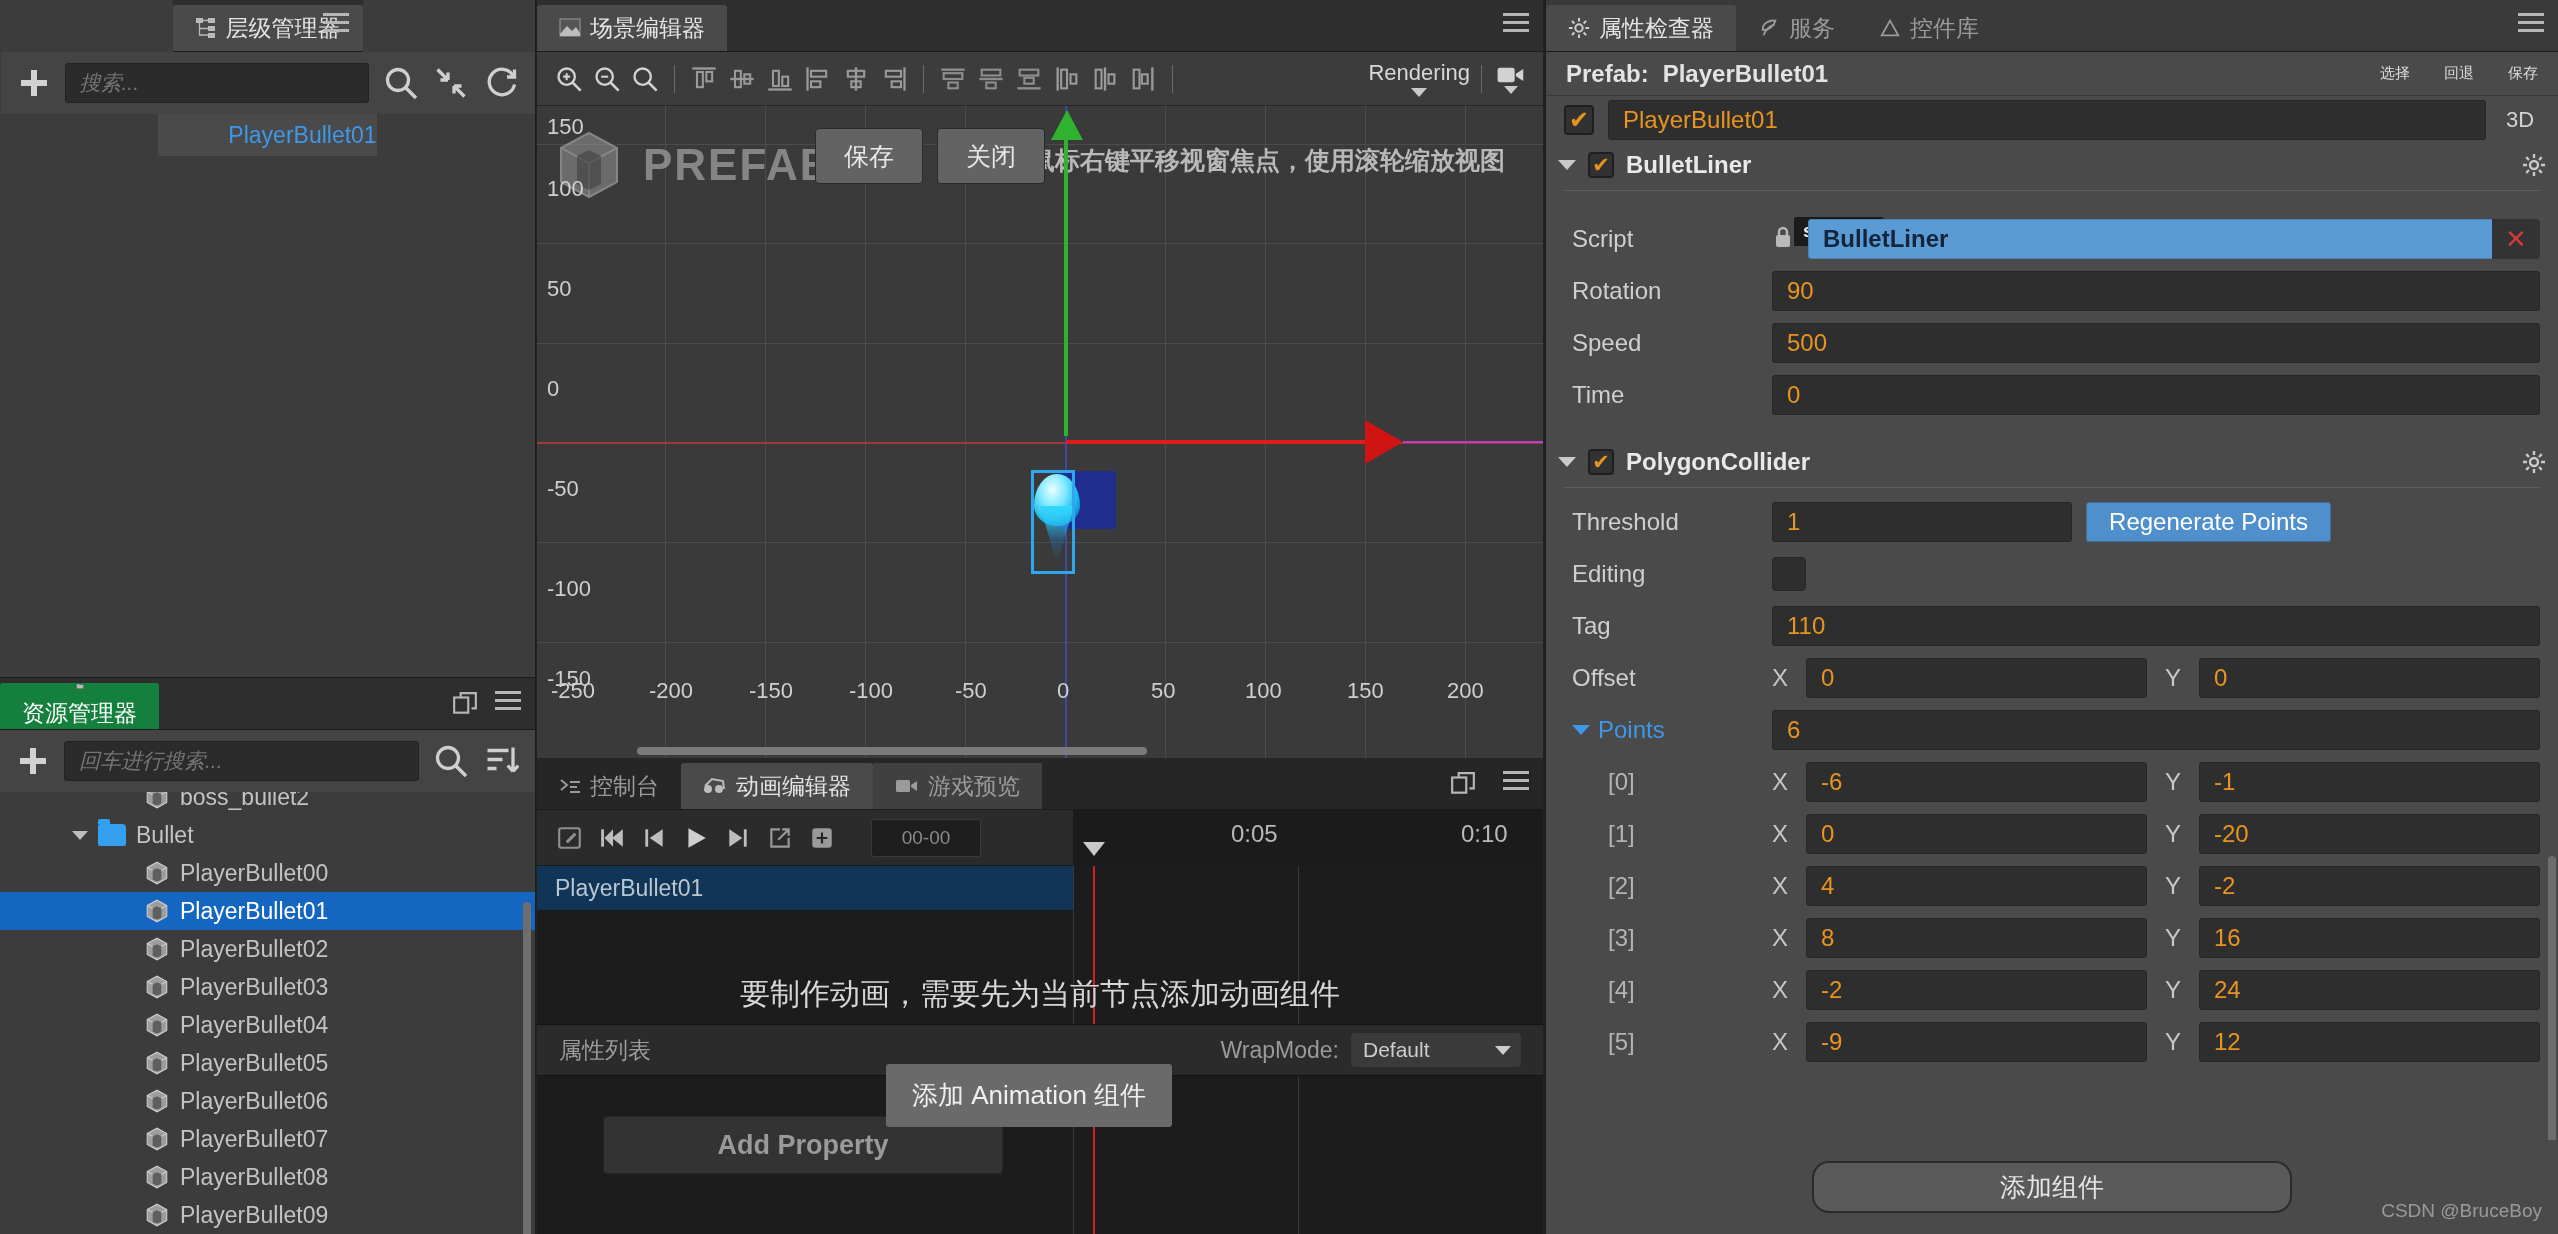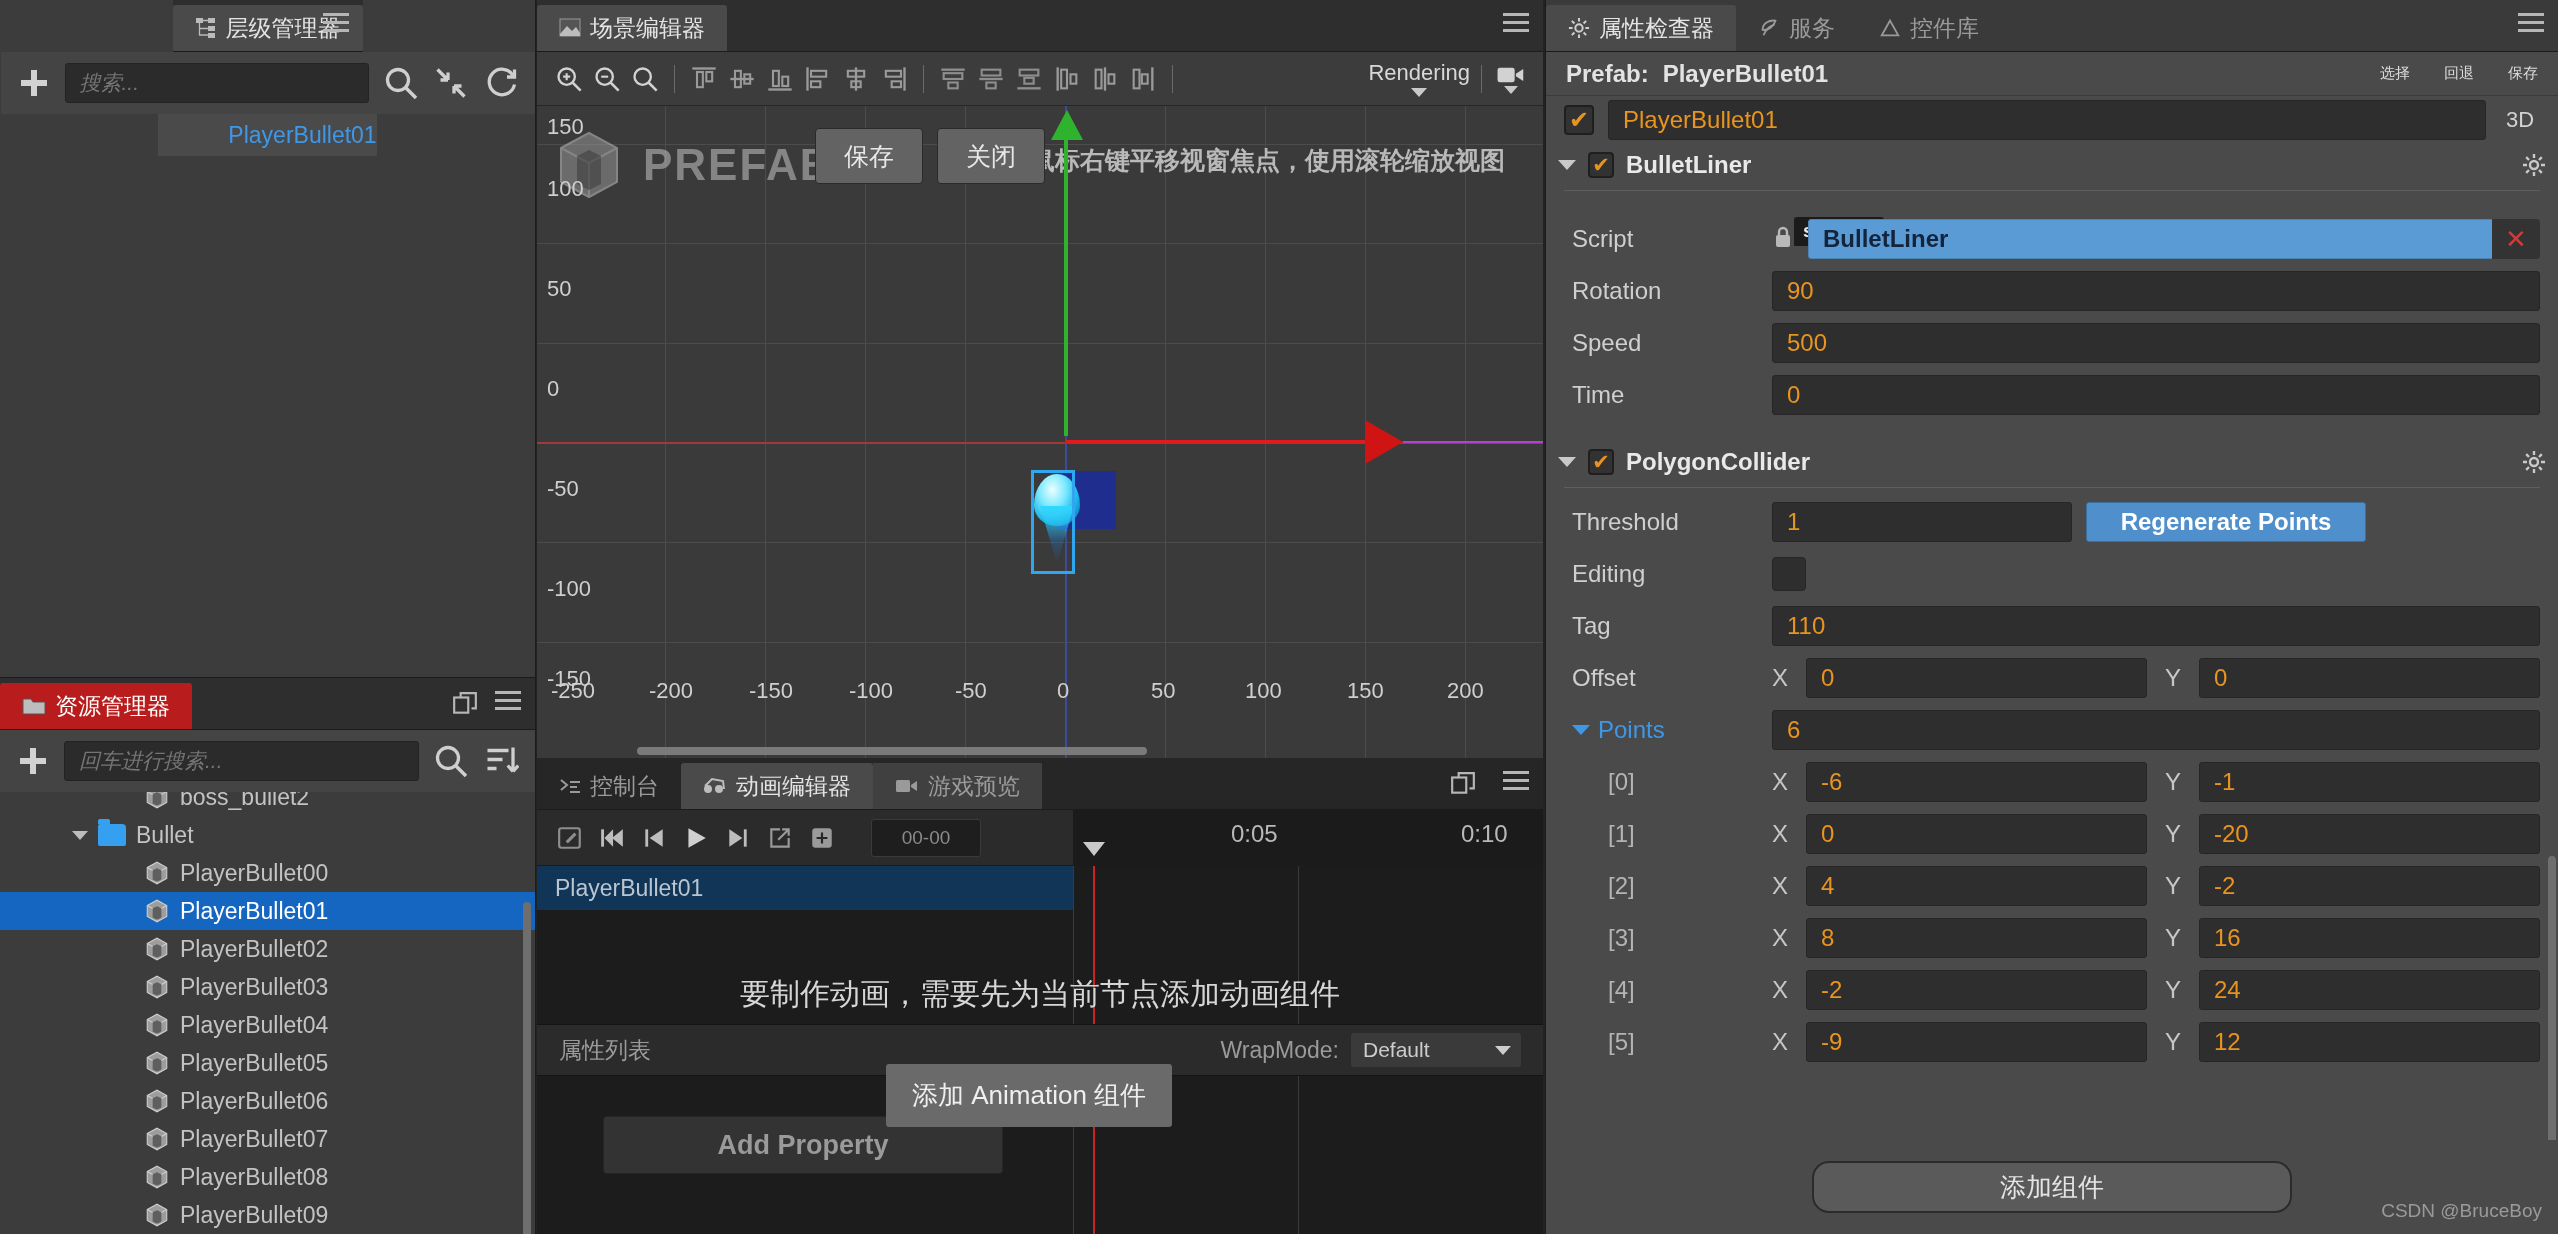--- a/index.html
+++ b/index.html
@@ -6,21 +6,21 @@
   html,body{ width:2558px; height:1234px; overflow:hidden; background:#2b2b2b;
     font-family:"Liberation Sans","DejaVu Sans",sans-serif; color:#ccc; }
   .app{ position:relative; width:2558px; height:1234px; background:#222; }
 
   
   .tabstrip{ height:52px; background:#2e2e2e; display:flex; align-items:flex-end;
      border-bottom:1px solid #1c1c1c; position:relative; }
   .tab{ height:46px; display:flex; align-items:center; gap:9px; padding:0 22px;
      font-size:23px; color:#9a9a9a; background:#2e2e2e; }
   .tab.active{ background:#4a4a4a; color:#e4e4e4; border-top-left-radius:3px; border-top-right-radius:3px; }
-  .tab.active.blue{ background:#b91c1c; color:#fff; }
+  .tab.active.blue{ background:#15803d; color:#fff;flex-direction:column; }
   .hamb{ position:absolute; right:14px; top:13px; width:26px; height:22px; }
   .hamb span{ display:block; height:3px; background:#b6b6b6; margin-bottom:5px; }
 
   
   .left{ position:absolute; left:0; top:0; width:536px; height:1234px; background:#3c3c3c;
      border-right:1px solid #1c1c1c; display:flex; flex-direction:column; }
   .hier{ height:718px; display:flex; flex-direction:column; background:#3c3c3c;align-items:center; }
   .searchbar{ height:62px; display:flex; align-items:center; gap:14px; padding:0 16px; background:#444; }
   .plusbtn{ width:34px; height:34px; position:relative; flex:0 0 34px; }
   .plusbtn:before,.plusbtn:after{ content:""; position:absolute; background:#d2d2d2; }
@@ -134,22 +134,22 @@
   .flbl{ width:200px; font-size:24px; color:#cfcfcf; }
   .fval{ flex:1; height:40px; background:#2e2e2e; border:1px solid #262626; border-radius:3px;
      display:flex; align-items:center; padding:0 14px; font-size:24px; color:#e8941f; }
   .fval.blue{ background:#5b9bd5; color:#14243a; font-weight:bold; border:1px solid #4d83b3; position:relative;}
   .xbtn{ position:absolute; right:-1px; top:-1px; bottom:-1px; width:48px; background:#333;
      display:flex; align-items:center; justify-content:center; color:#d03a3a; font-size:26px; font-weight:bold;
      border-radius:0 3px 3px 0;}
   .lock{ width:26px; margin-right:10px; }
   .scripttag{ position:absolute; background:#1b1b1b; color:#e6e6e6; font-size:19px; font-weight:bold;
      padding:3px 9px 4px 9px; border-radius:3px 3px 0 0; display:flex; align-items:center; gap:5px;}
-  .btnblue{ width:280px; height:40px; margin-left:14px; background:#4f8fcb; border:1px solid #3c719f;
-     border-radius:3px; color:#fff; font-size:24px; font-weight:bold; display:flex; align-items:center;
+  .btnblue{ width:245px; height:40px; margin-left:14px; background:#4f8fcb; border:1px solid #3c719f;
+     border-radius:3px; color:#fff; font-size:24px; font-weight:normal; display:flex; align-items:center;
      justify-content:center; cursor:pointer; }
   .smallchk{ width:34px; height:34px; background:#2e2e2e; border:1px solid #262626; border-radius:4px; }
   .axlbl{ width:34px; font-size:24px; color:#c7c7c7; text-align:left; }
   .ptlbl{ width:200px; font-size:24px; color:#b4b4b4; padding-left:36px; }
   .pointshdr{ display:flex; align-items:center; }
   .pointshdr .ptitle{ width:200px; font-size:24px; color:#3f97e8; display:flex; align-items:center; gap:8px; }
   .tri-b{ width:0;height:0;border-left:9px solid transparent;border-right:9px solid transparent;border-top:10px solid #3f97e8;}
   .addcomp{ height:94px; display:flex; align-items:center; justify-content:center; background:#4a4a4a; position:relative;}
   .addcompbtn{ width:480px; height:52px; background:#5a5a5a; border:2px solid #2b2b2b; border-radius:17px;
      display:flex; align-items:center; justify-content:center; font-size:26px; color:#e4e4e4; cursor:pointer;}

